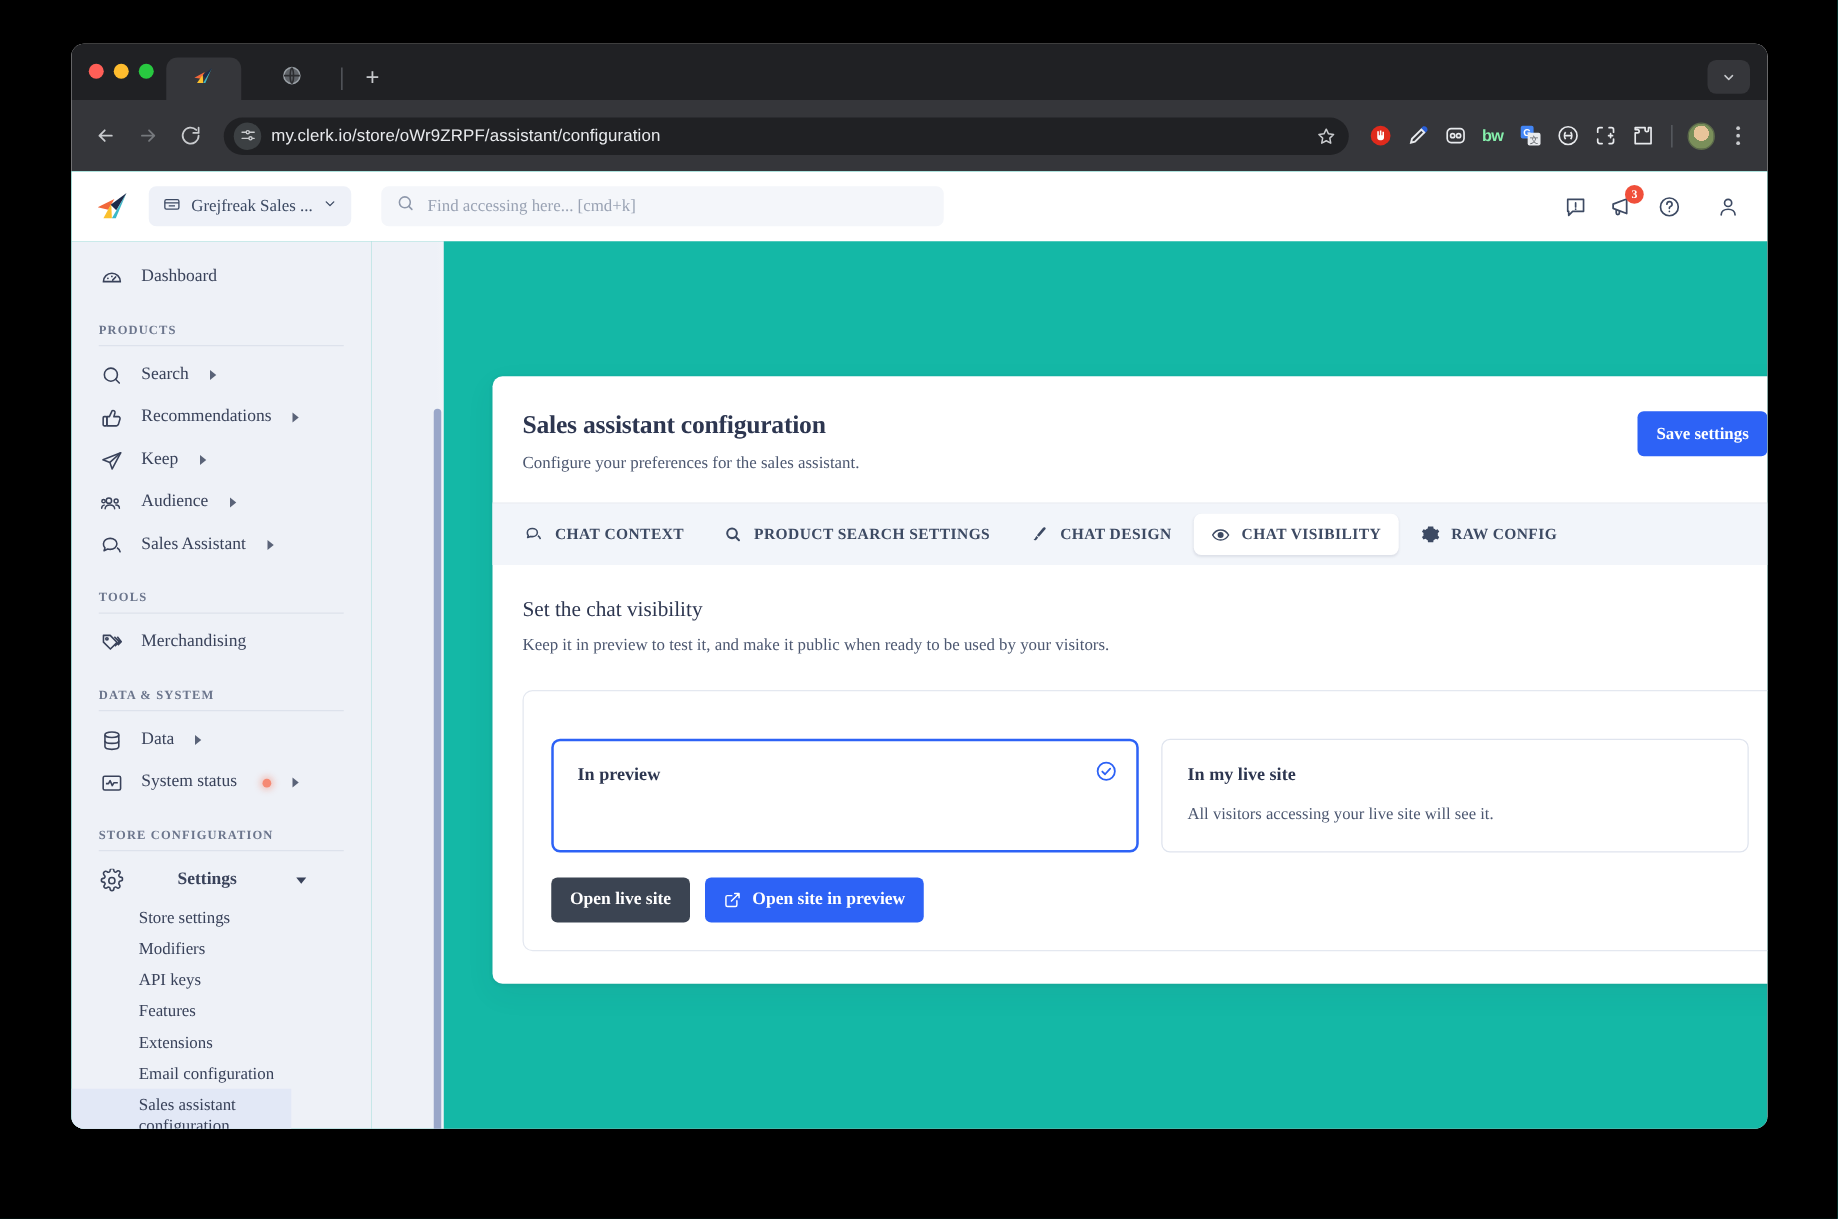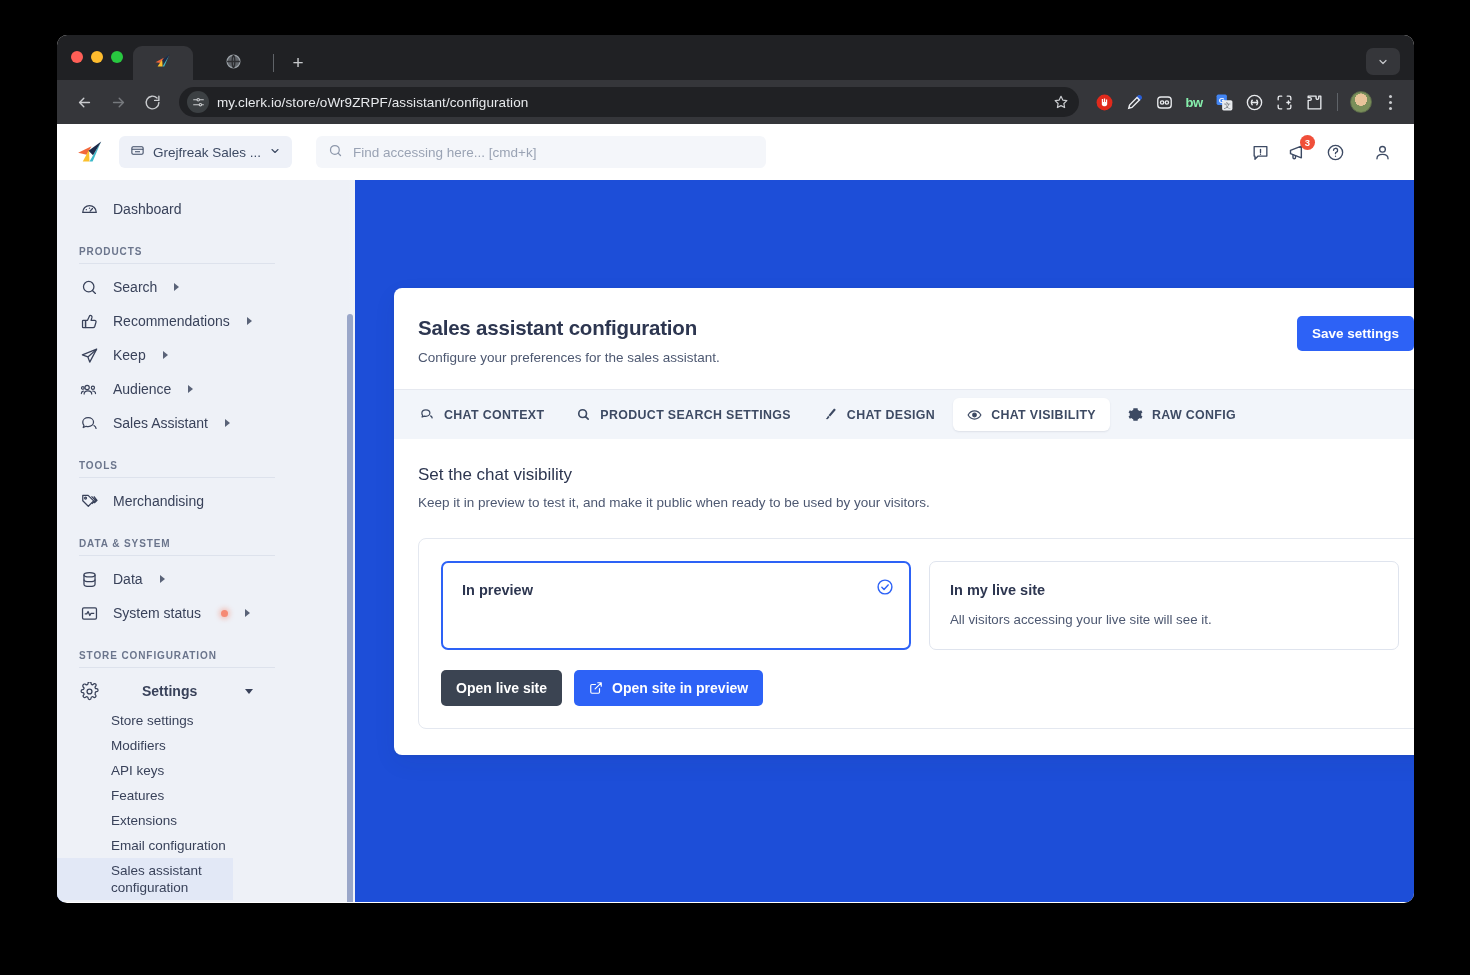--- a/index.html
+++ b/index.html
@@ -52,21 +52,21 @@
   }
   #tabstrip-chevron {
     position: absolute; right: 14px; bottom: 5px;
     width: 34px; height: 27px; border-radius: 7px;
     background: #35363a;
     display: flex; align-items: center; justify-content: center;
   }
 
   
   #omnibox-row {
-    height: 44px;
+    height: 57px;
     background: #35363a;
     display: flex; align-items: center;
     padding: 0 12px;
     gap: 4px;
   }
   .nav-btn {
     width: 30px; height: 30px; border-radius: 50%;
     display: flex; align-items: center; justify-content: center;
     color: #c9cbce;
   }
@@ -105,23 +105,24 @@
     background: radial-gradient(circle at 50% 38%, #e8c49a 0 38%, #7a8f5a 39% 100%);
     border: 1px solid #5b6a4a;
     flex: 0 0 auto;
   }
   #kebab-menu { width: 24px; display:flex; flex-direction: column; align-items:center; gap:3px; }
   #kebab-menu i { width: 3px; height: 3px; border-radius: 50%; background: #c9cbce; display:block; }
 
   
   #page {
     height: 778px;
-    background: #1d4ed8;
+    background: #14b8a6;
     position: relative;
     overflow: hidden;
+    font-family: Liberation Serif, serif;
   }
 
   
   #app-header {
     height: 56px;
     background: #ffffff;
     display: flex; align-items: center;
     padding: 0 22px 0 18px;
     position: relative;
     z-index: 3;
@@ -287,21 +288,21 @@
   #visibility-section { padding: 26px 24px 0 24px; }
   #visibility-title { font-size: 17px; font-weight: normal; color: #2d3650; }
   #visibility-subtitle { font-size: 13.5px; color: #4d5871; margin-top: 10px; }
 
   #options-container {
     margin-top: 28px;
     border: 1px solid #e4e8f0;
     border-radius: 8px;
     padding: 22px;
   }
-  #option-cards { display: flex; gap: 18px; }
+  #option-cards { display: flex; gap: 18px; margin-top: 16px; }
   .opt-card {
     flex: 1;
     border: 1px solid #dfe4ee;
     border-radius: 7px;
     padding: 20px 20px 22px 20px;
     position: relative;
     background: #fff;
   }
   .opt-card.selected { border: 2px solid #2d62f6; padding: 19px 19px 21px 19px; }
   .opt-title { font-size: 14.5px; font-weight: bold; color: #2d3650; }

